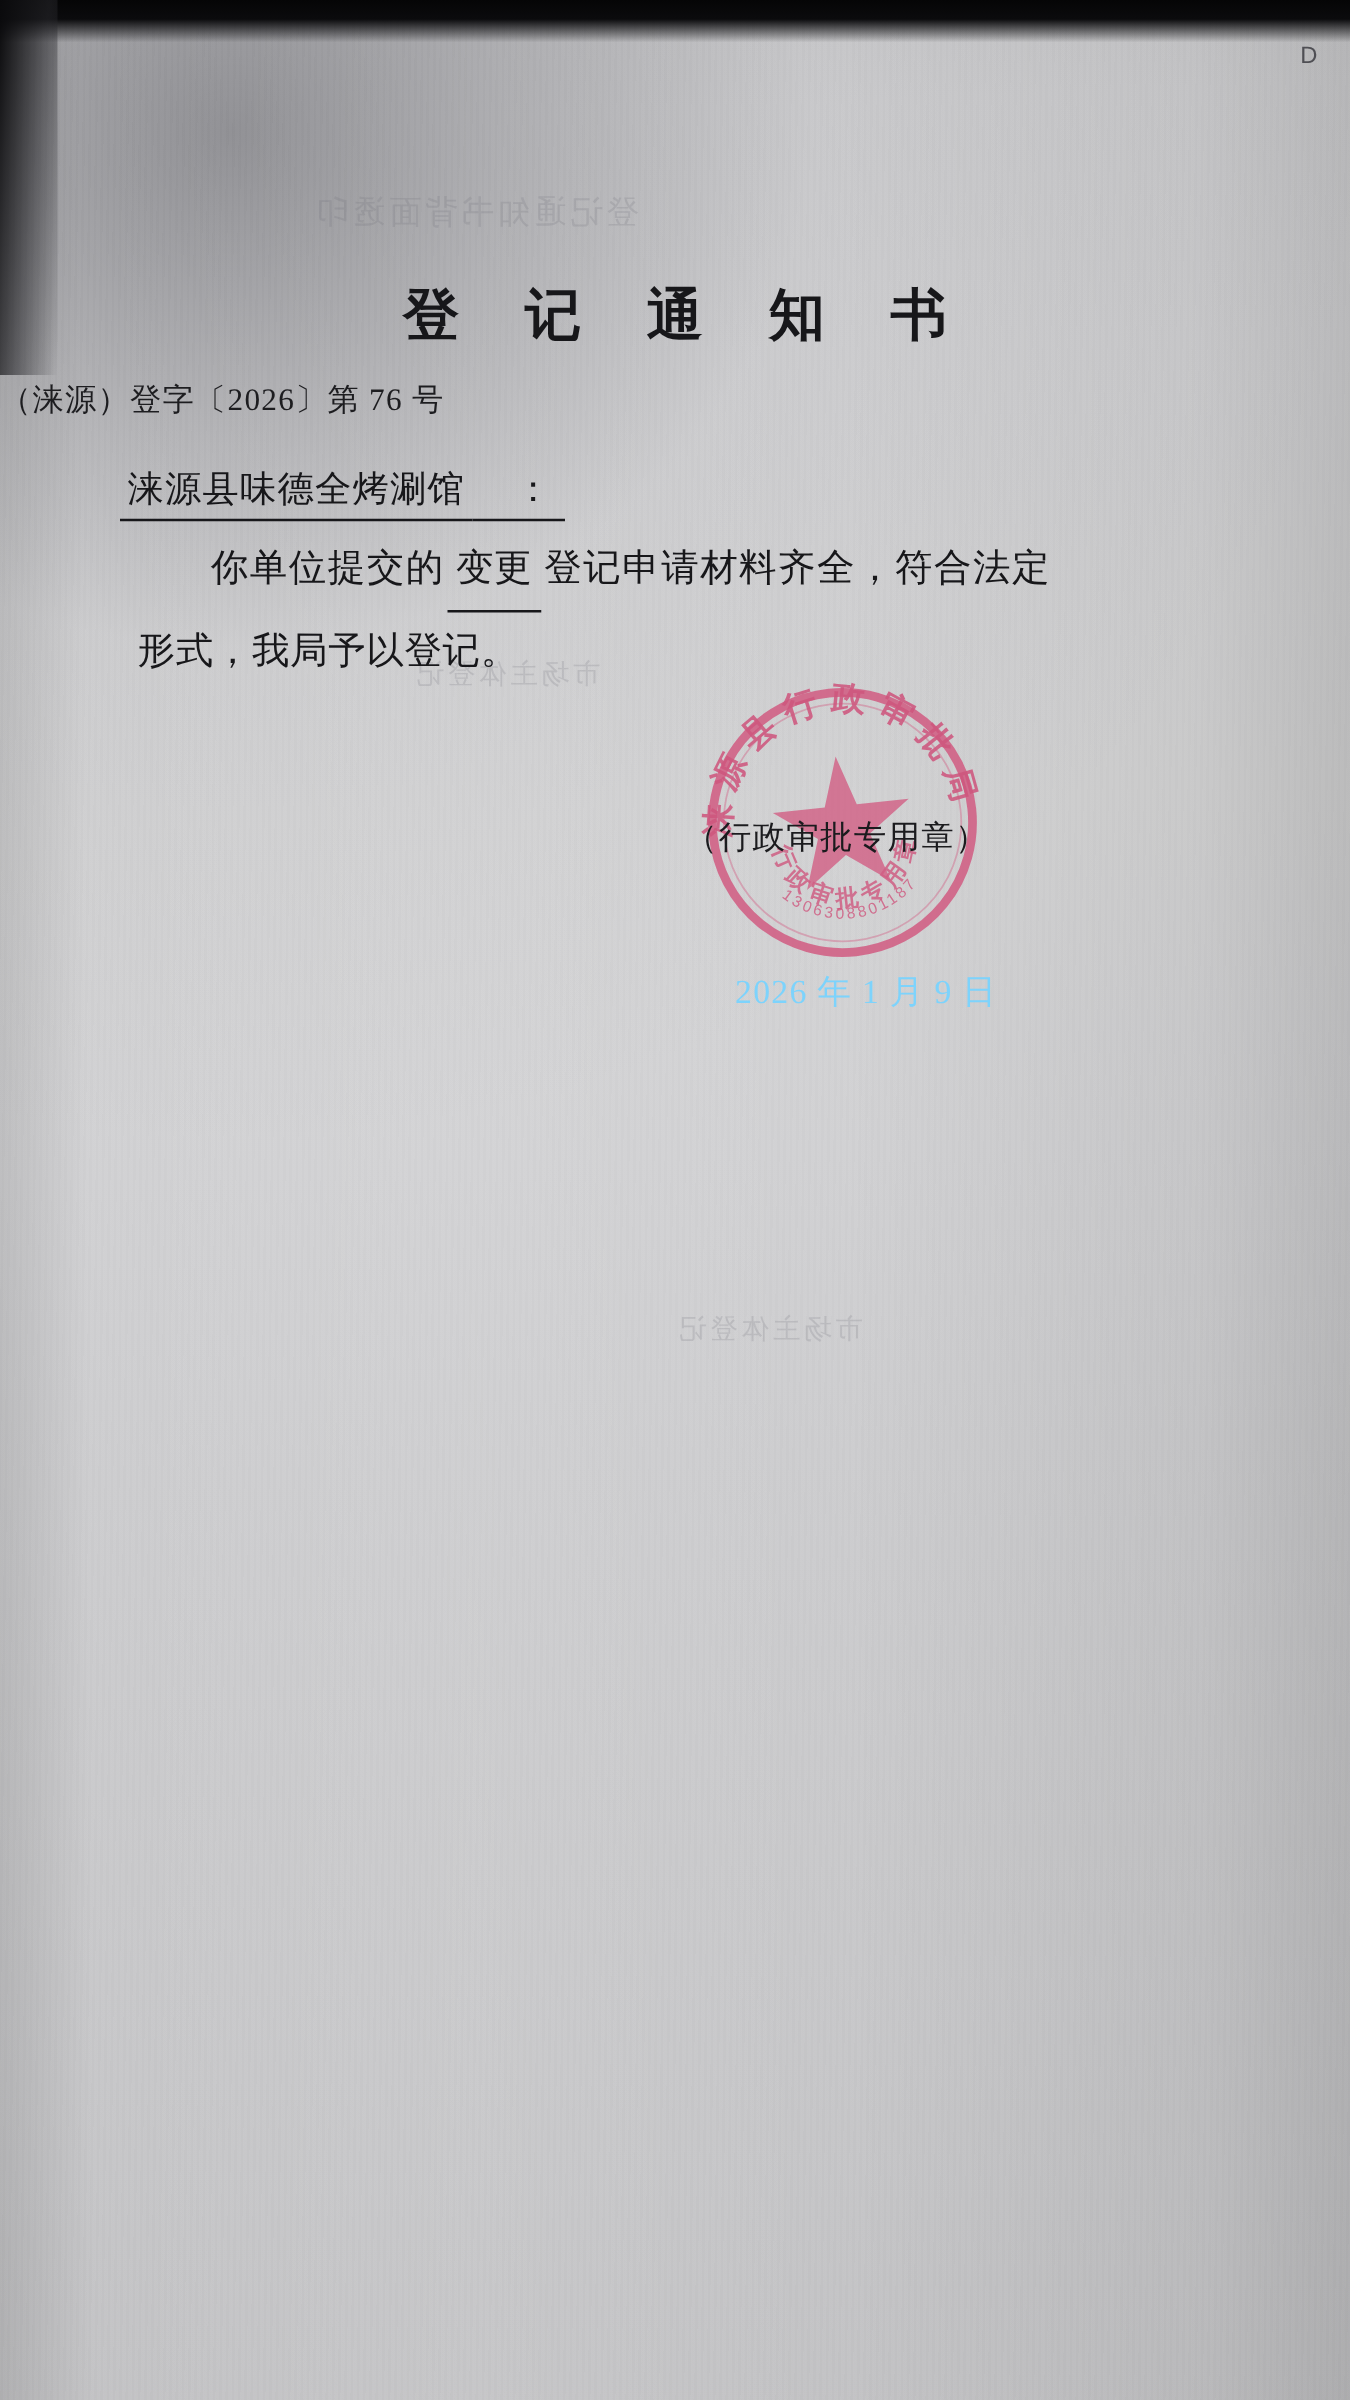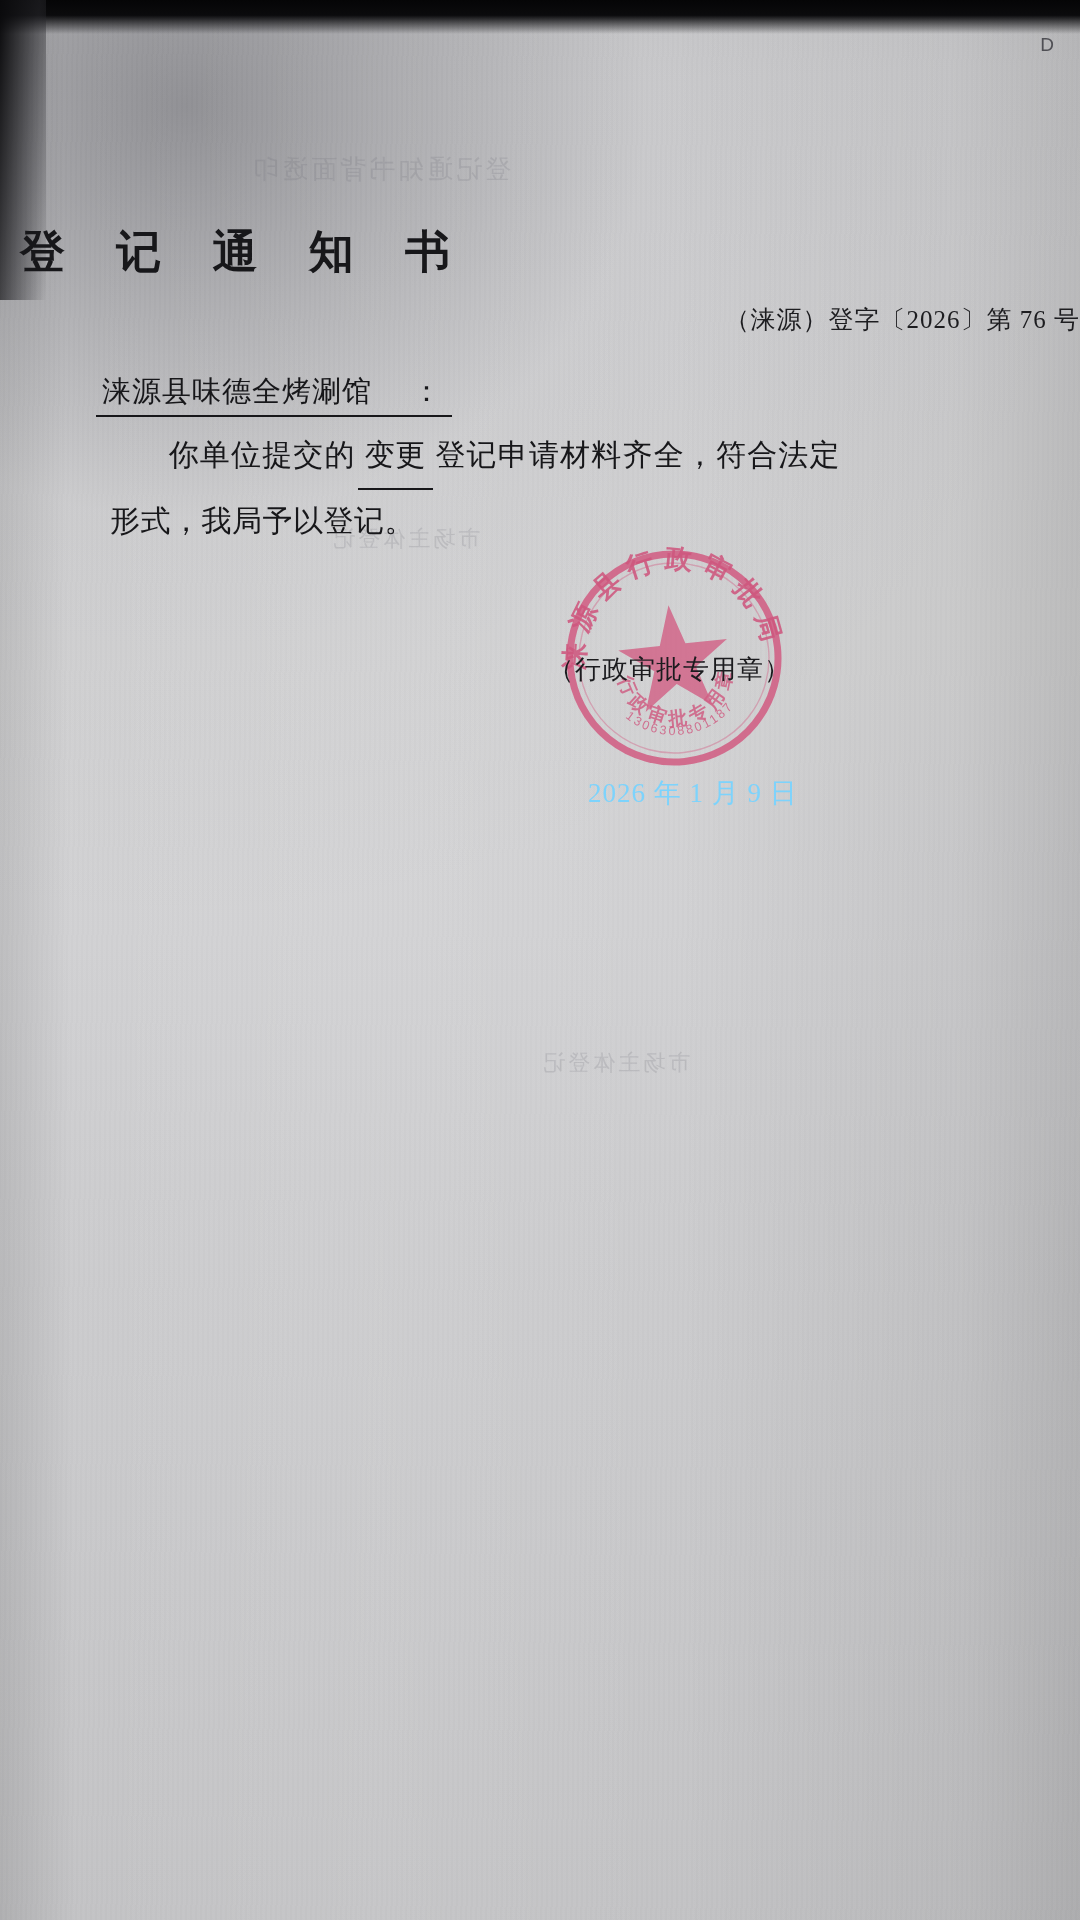--- a/index.html
+++ b/index.html
@@ -95,34 +95,34 @@
     top: 34px;
     font-size: 19px;
     color: rgba(60,60,66,0.85);
     font-family: "Liberation Sans", sans-serif;
   }
 
   .title {
     position: absolute;
     left: 0; right: 0;
     top: 222px;
-    text-align: left;
+    text-align: center;
     font-size: 45px;
     letter-spacing: 20px;
     text-indent: 20px;
     font-weight: 700;
     color: #17171a;
-    font-family: Liberation Serif, serif;
+    font-family: Liberation Sans, sans-serif;
   }
 
   .docnum {
     position: absolute;
     left: 0; right: 0;
     top: 303px;
-    text-align: right;
+    text-align: left;
     font-size: 25px;
     letter-spacing: 1px;
     color: #1d1d20;
   }
 
   .addressee {
     position: absolute;
     left: 62px;
     top: 372px;
     font-size: 29px;

